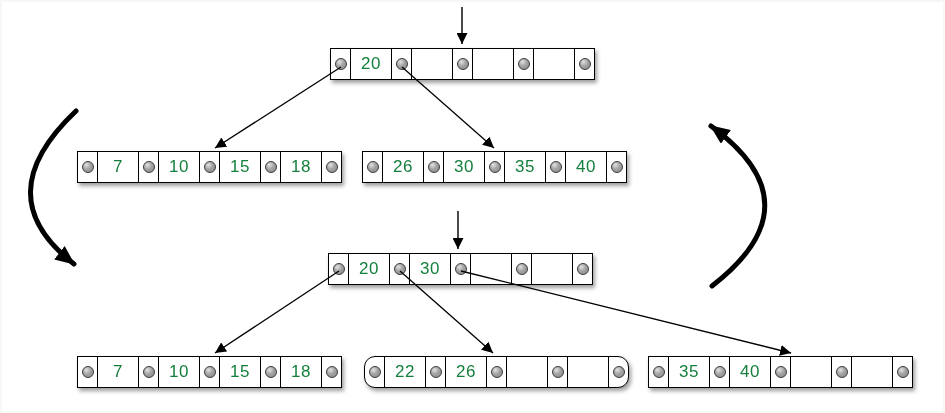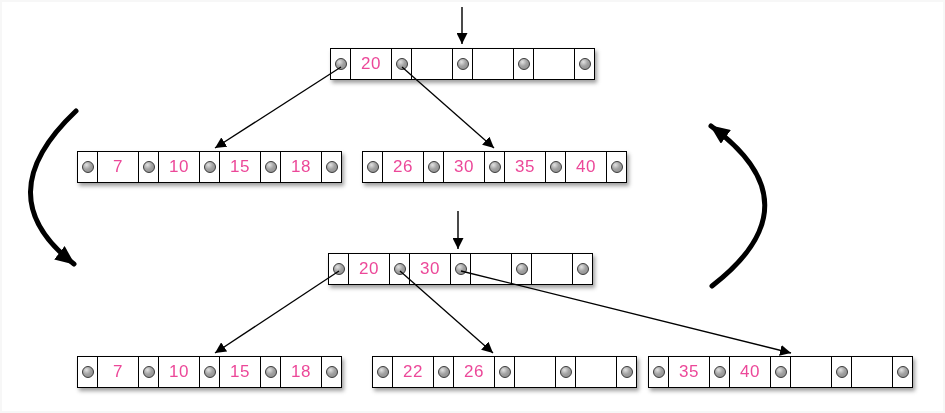--- a/index.html
+++ b/index.html
@@ -15,21 +15,21 @@
     box-shadow: 2px 3px 4px rgba(0,0,0,0.38);
   }
   .pc {
     width:19px; flex:0 0 19px; display:flex; align-items:center; justify-content:center;
     border-right:1.5px solid #000;
   }
   .pc:last-child { border-right:none; }
   .kc {
     width:40px; flex:0 0 40px; display:flex; align-items:center; justify-content:center;
     border-right:1.5px solid #000;
-    font-size:17px; color:#ec4899; letter-spacing:0.5px;
+    font-size:17px; color:#15803d; letter-spacing:0.5px;
   }
   .dot {
     display:block; width:12px; height:12px; border-radius:50%;
     box-sizing:border-box; border:1.5px solid #3a3a3a;
     background: radial-gradient(circle at 35% 30%, #e2e2e2 0%, #a2a2a2 45%, #8a8a8a 100%);
   }
   #arrows { position:absolute; left:0; top:0; width:945px; height:413px; pointer-events:none; }
 </style>
 </head>
 <body>
@@ -139,21 +139,21 @@
     <span class="kc">15</span>
     <span class="pc">
         <i class="dot"></i>
       </span>
     <span class="kc">18</span>
     <span class="pc">
         <i class="dot"></i>
       </span>
   </div>
 
-  <div class="node" style="left:372px; top:356px;">
+  <div class="node" style="left:364px; top:356px;border-radius:11px;">
     <span class="pc">
         <i class="dot"></i>
       </span>
     <span class="kc">22</span>
     <span class="pc">
         <i class="dot"></i>
       </span>
     <span class="kc">26</span>
     <span class="pc">
         <i class="dot"></i>

